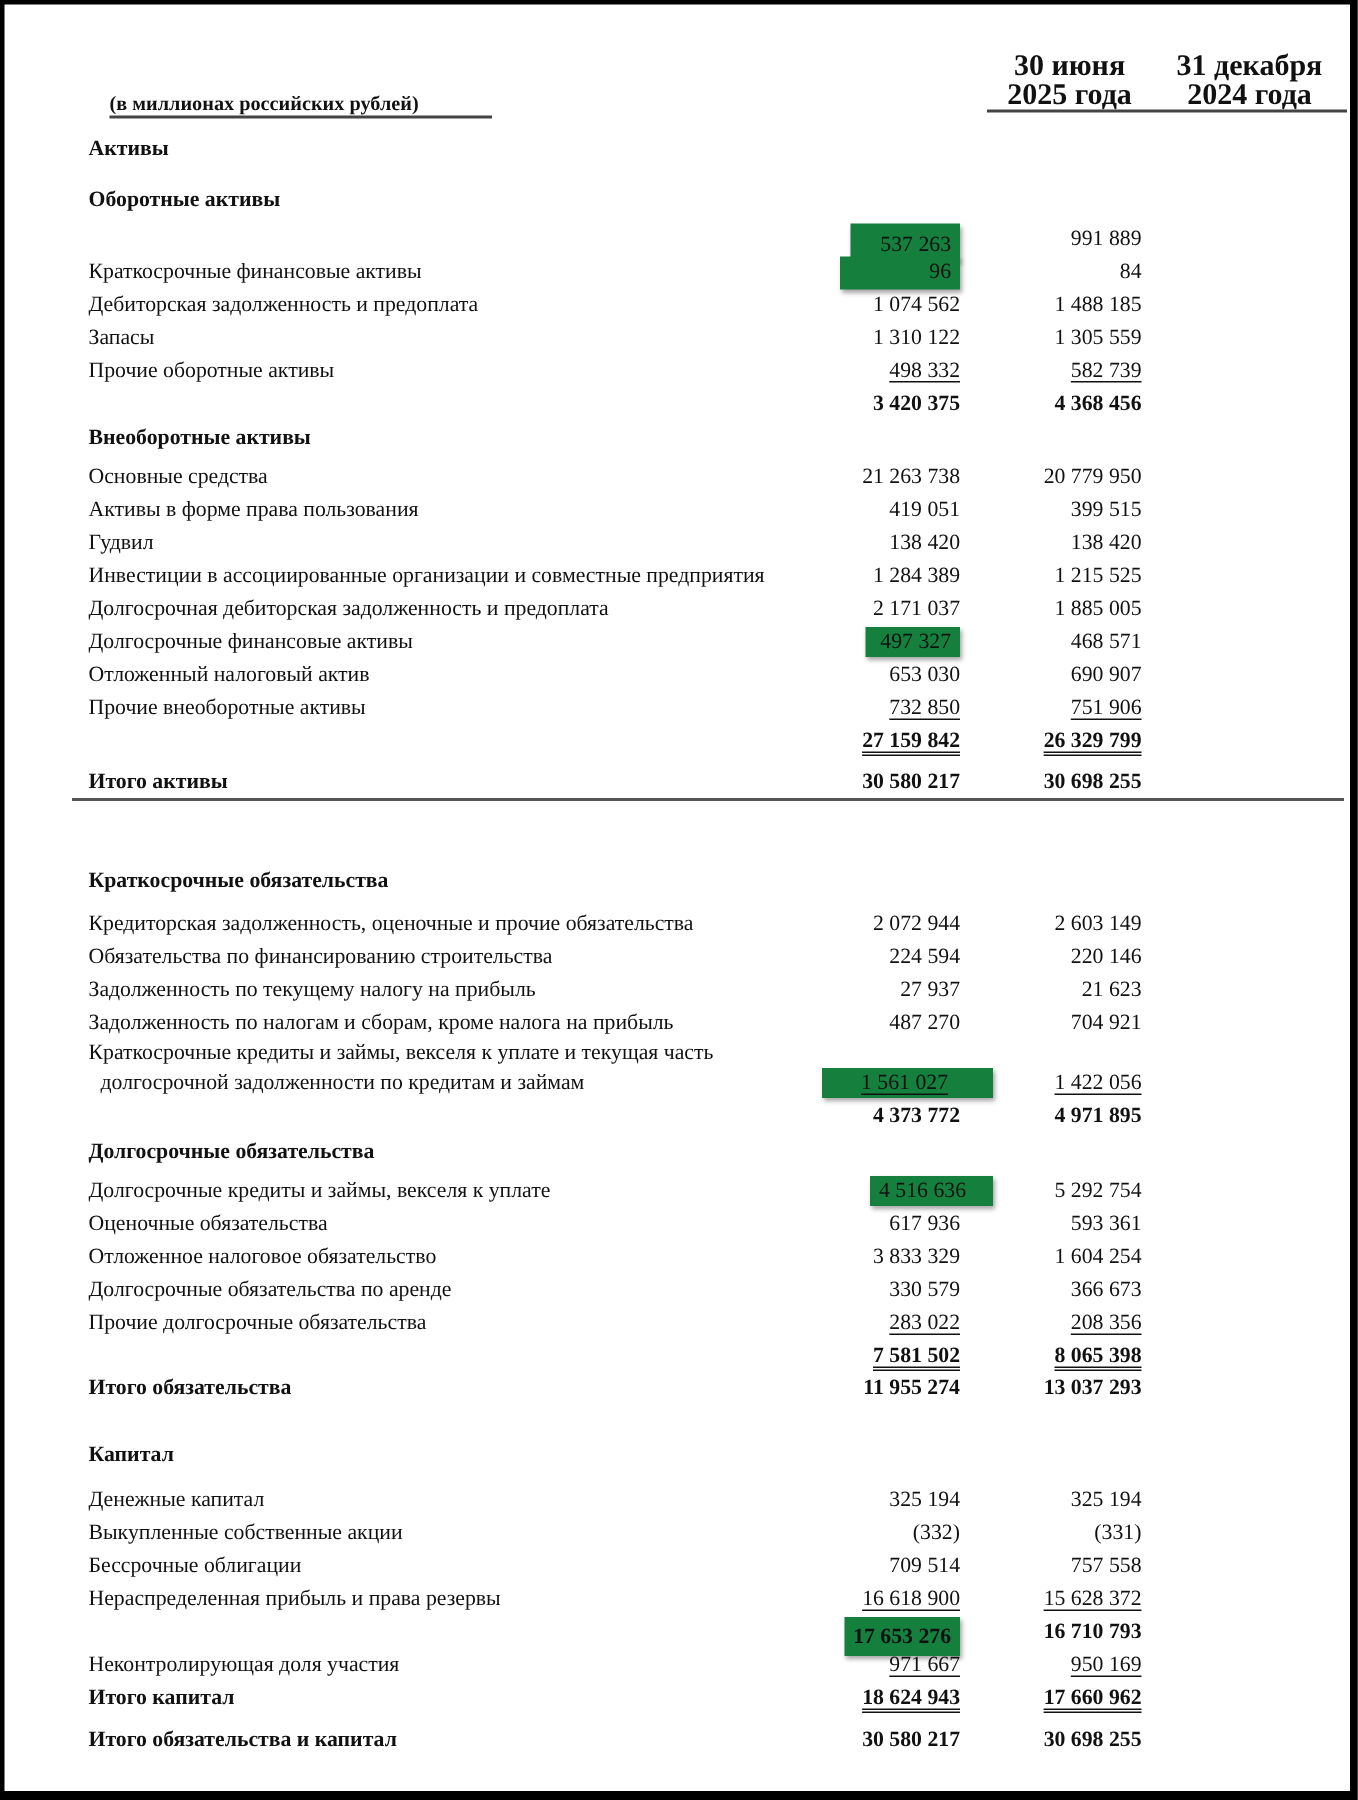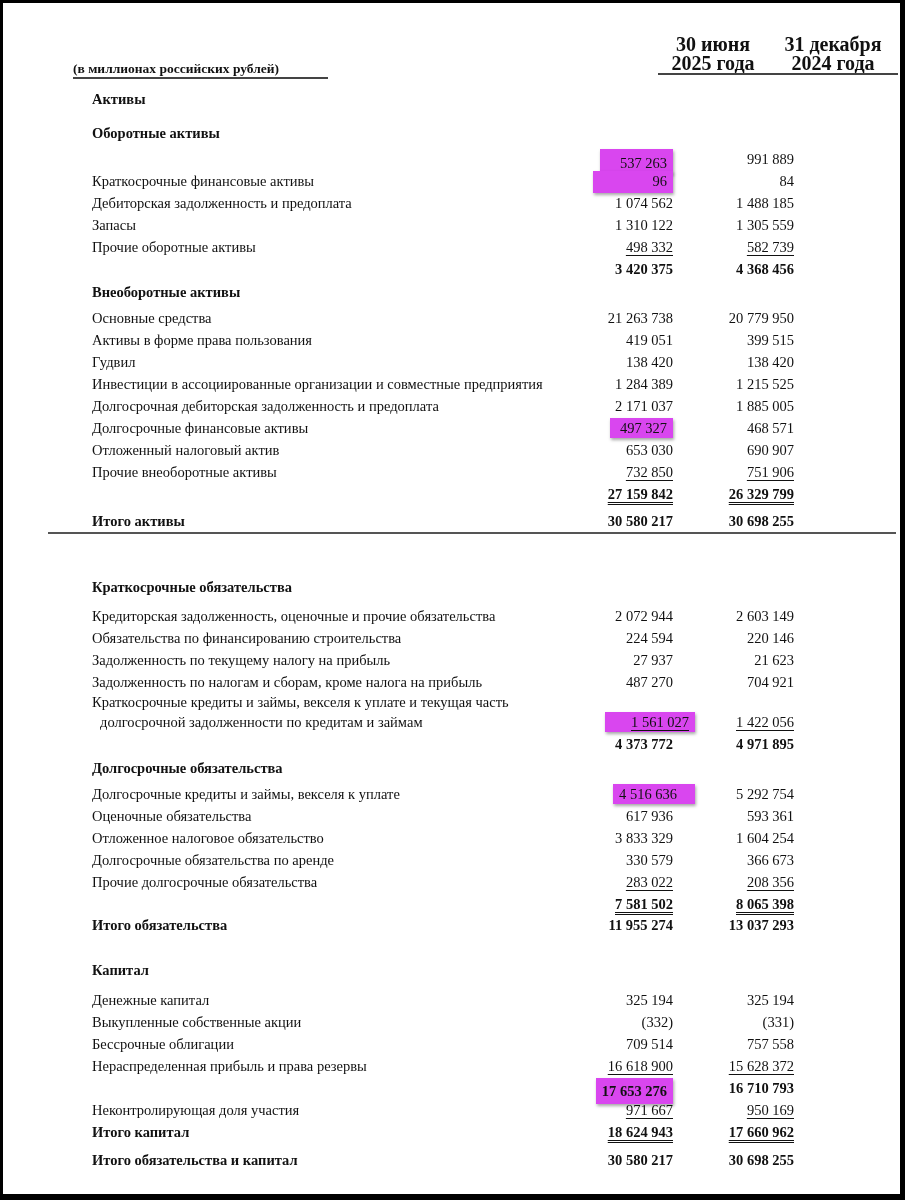--- a/index.html
+++ b/index.html
@@ -3,30 +3,30 @@
   <meta charset="utf-8">
   <style>
     html, body { margin: 0; padding: 0; background: #000; }
     body { width: 905px; height: 1200px; position: relative; overflow: hidden; }
     .page {
       position: absolute; left: 3px; top: 3px; width: 897px; height: 1191px;
       background: #fff; color: #111;
       font-family: "Liberation Serif", "DejaVu Serif", serif;
       font-size: 14.5px;
     }
-    .row { position: absolute; left: 0; width: 772px; height: 20px; line-height: 20px; margin-left: 33px; }
+    .row { position: absolute; left: 0; width: 772px; height: 20px; line-height: 20px; }
     .label { position: absolute; left: 56px; white-space: nowrap; }
     .label.indent { left: 64px; }
     .v1, .v2 { position: absolute; text-align: right; white-space: nowrap; }
     .v1 { right: 135px; }
     .v2 { right: 14px; }
     .bold { font-weight: bold; }
     .ul { text-decoration: underline; text-decoration-thickness: 1px; text-underline-offset: 3px; }
     .dul { text-decoration: underline double; text-underline-offset: 3px; }
-    .hl { background: #d946ef; padding: 0 6px 0 20px; box-shadow: 1px 2px 3px rgba(0,0,0,0.35); }
+    .hl { background: #15803d; padding: 0 6px 0 20px; box-shadow: 1px 2px 3px rgba(0,0,0,0.35); }
     .hdr { position: absolute; font-weight: bold; text-align: center; line-height: 19px; font-size: 20px; }
     .hdr-line { position: absolute; top: 70px; height: 2px; background: #444; }
     .units { position: absolute; left: 70px; top: 58px; font-weight: bold; font-size: 13.5px; }
     .units-line { position: absolute; left: 70px; top: 74px; width: 255px; height: 2px; background: #444; }
     .sep-line { position: absolute; left: 45px; top: 529px; width: 848px; height: 2px; background: #555; }
   </style>
 </head>
 <body>
 
 <div class="page">
@@ -158,21 +158,21 @@
   <div class="row" style="top:669px;">
     <span class="label">Задолженность по налогам и сборам, кроме налога на прибыль</span>
     <span class="v1">487 270</span>
     <span class="v2">704 921</span>
   </div>
   <div class="row" style="top:689px;">
     <span class="label">Краткосрочные кредиты и займы, векселя к уплате и текущая часть</span>
   </div>
   <div class="row" style="top:709px;">
     <span class="label indent">долгосрочной задолженности по кредитам и займам</span>
-    <span class="v1 hl ul" style="padding-left:26px;padding-right:6px;right:113px;">1 561 027</span>
+    <span class="v1 hl ul" style="padding-left:26px;padding-right:30px;right:113px;">1 561 027</span>
     <span class="v2 ul">1 422 056</span>
   </div>
   <div class="row" style="top:731px;">
     <span class="v1 bold">4 373 772</span>
     <span class="v2 bold">4 971 895</span>
   </div>
 
   <div class="row" style="top:755px;">
       <span class="label bold">Долгосрочные обязательства</span>
     </div>

